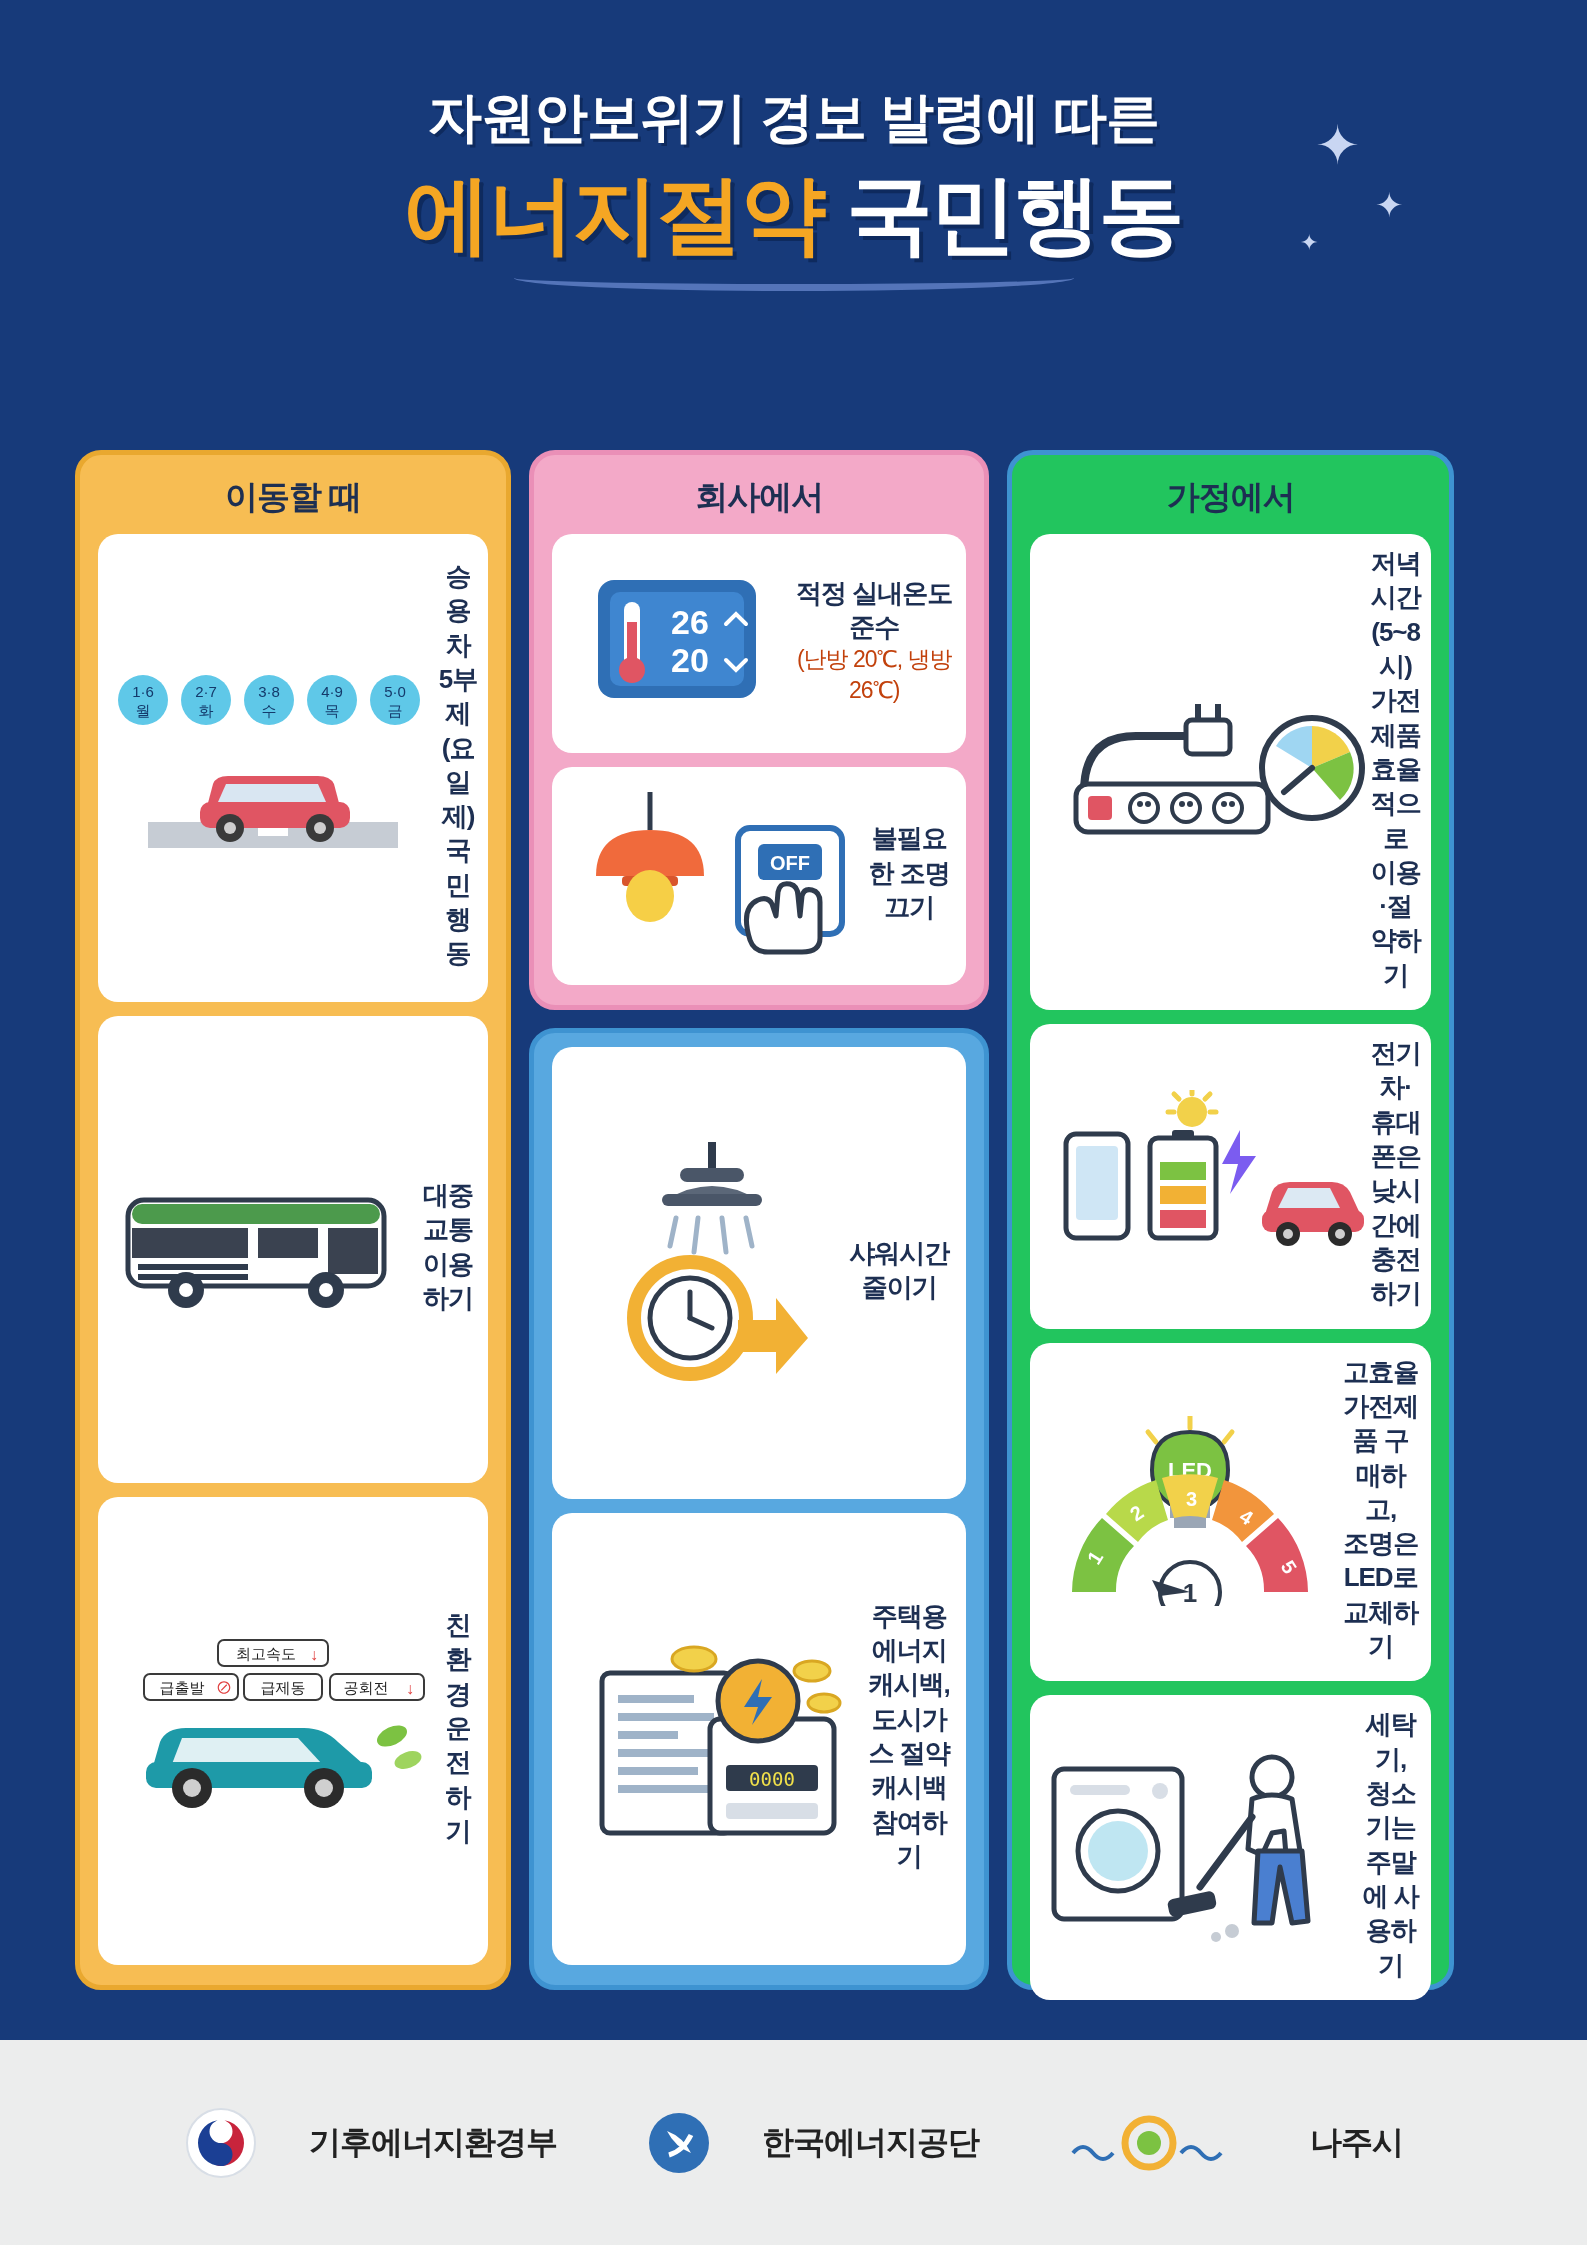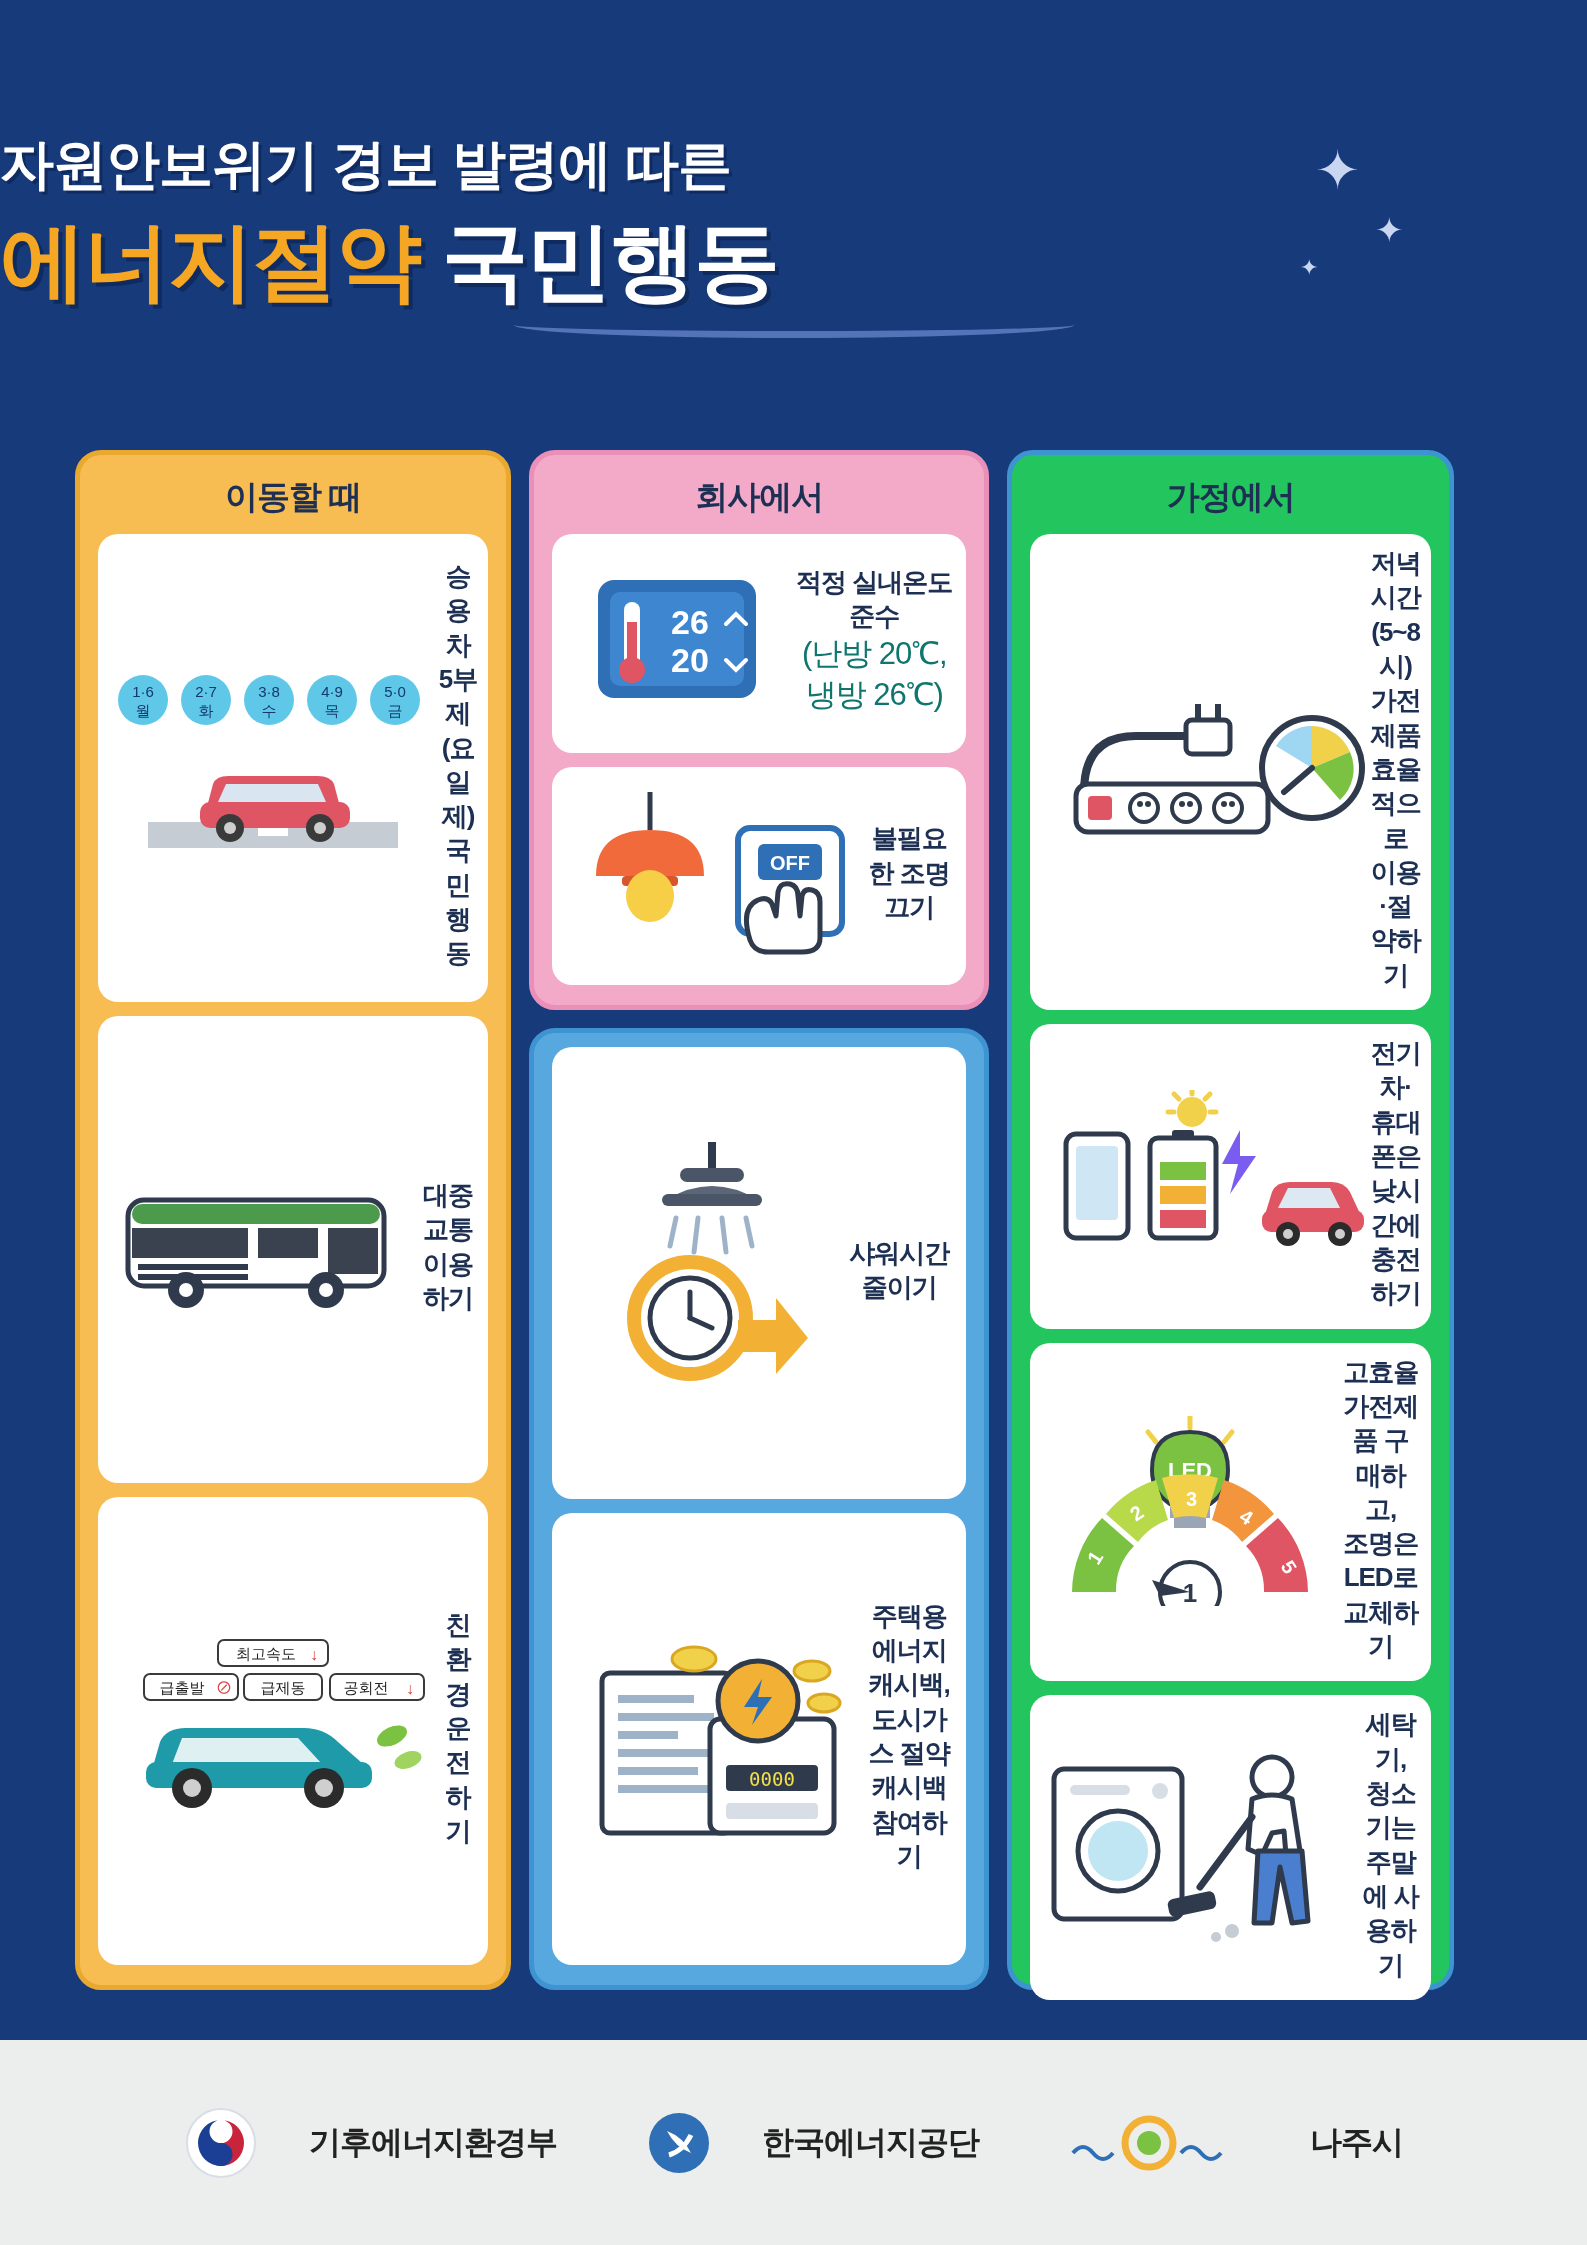--- a/index.html
+++ b/index.html
@@ -8,23 +8,22 @@
     width:1587px; height:2245px;
     background:#173a7a;
     font-family:"Liberation Sans", sans-serif;
     position:relative;
     overflow:hidden;
   }
 
   
   .header {
     position:relative;
-    padding-top:104px;
-    text-align:left;
-    margin-top:25px;
+    padding-top:82px;
+    text-align:center;
   }
   .head-line1 {
     color:#ffffff;
     font-size:54px;
     font-weight:bold;
     letter-spacing:-1px;
     text-shadow:3px 3px 0 #0e2a5e;
   }
   .head-line2 {
     margin-top:14px;
@@ -111,23 +110,23 @@
     text-align:center;
     font-size:26px;
     font-weight:bold;
     color:#1d2f52;
     line-height:1.32;
     letter-spacing:-1px;
     padding-bottom:4px;
   }
   .card-label .sub {
     display:block;
-    font-size:31px;
+    font-size:23px;
     font-weight:normal;
-    color:#0f766e;
+    color:#c2410c;
   }
 
   
   .col-mid .panel-pink { height:560px; margin-bottom:18px; }
   .col-mid .panel-blue-tall { height:962px; }
 
   
   .footer {
     position:absolute;
     left:0; bottom:0;

